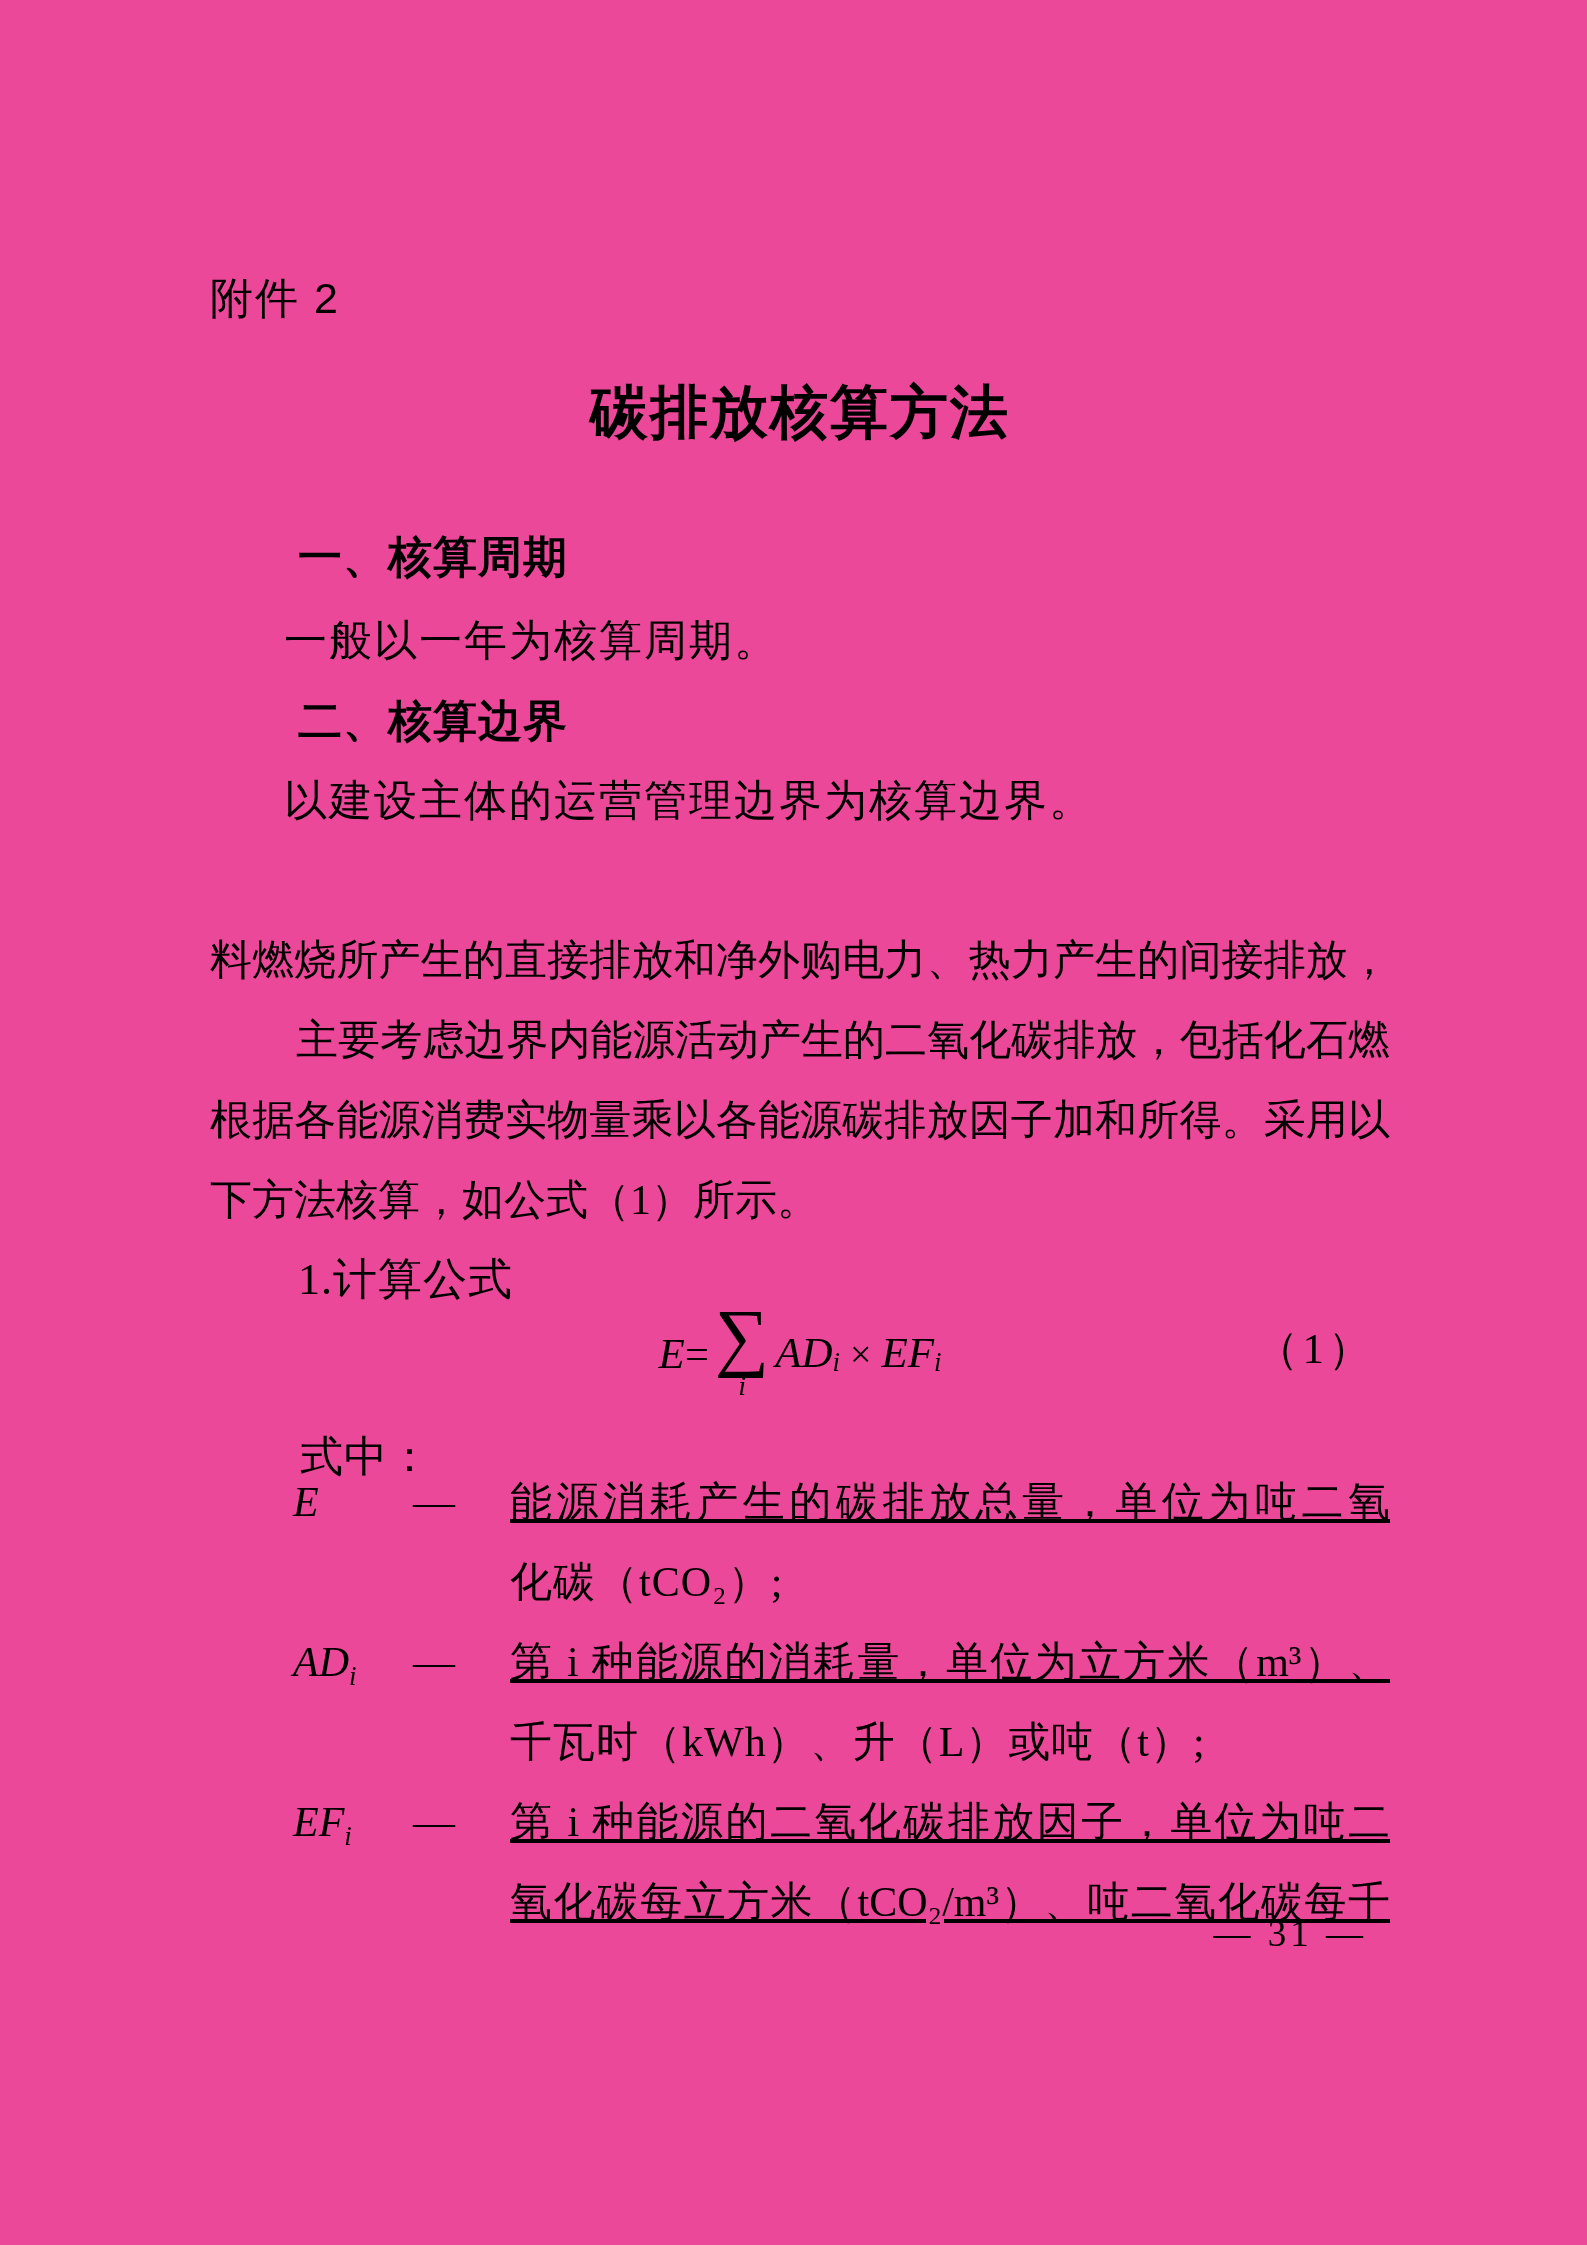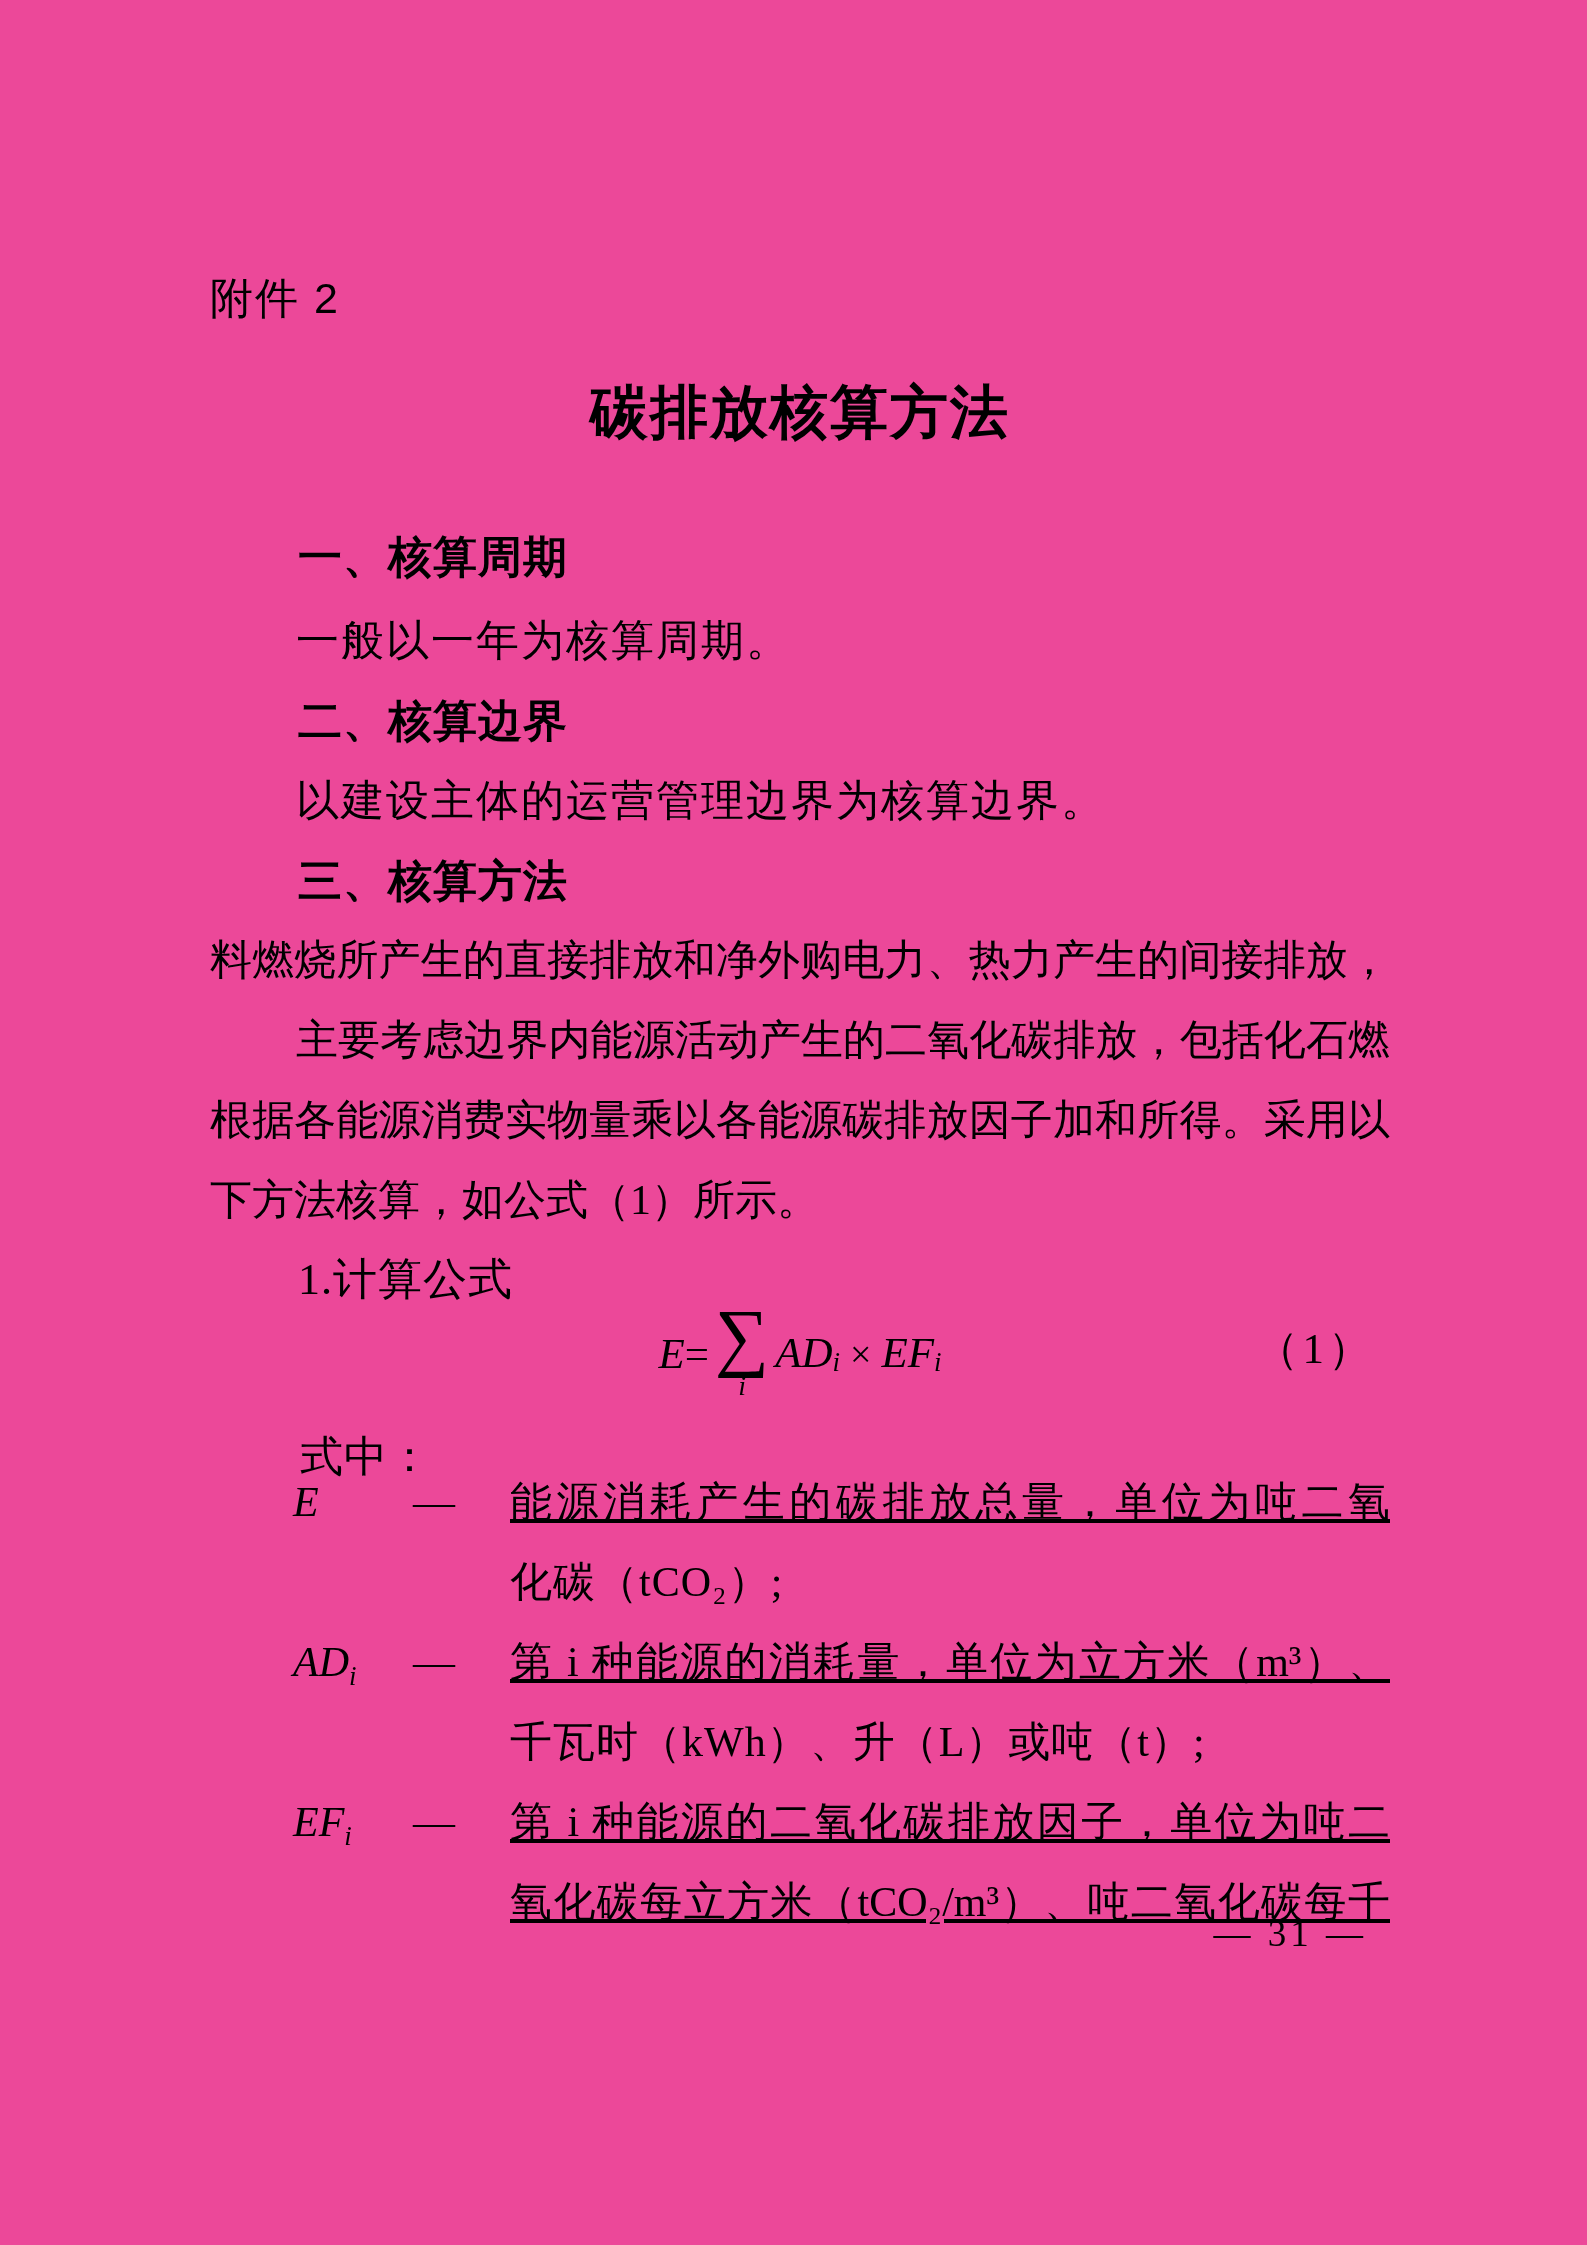--- a/index.html
+++ b/index.html
@@ -24,21 +24,21 @@
     font-family:"Liberation Serif", serif;
     white-space:nowrap;
   }
   .shead {
     position:absolute; left:298px;
     font-family:"Liberation Sans", sans-serif;
     font-size:44px; font-weight:bold; letter-spacing:1px;
     white-space:nowrap;
   }
   .bline {
-    position:absolute; left:296px;
+    position:absolute; left:284px;
     font-size:43px; letter-spacing:2px;
     white-space:nowrap;
   }
   .para { position:absolute; left:210px; top:920px; width:1180px; }
   .pline {
     font-size:42px; line-height:80px; height:80px;
     letter-spacing:0;
   }
   .pline.indent { text-indent:86px; }
   .jfull { text-align:justify; text-align-last:justify; }
@@ -95,21 +95,20 @@
   <div class="attach">附件 2</div>
 
   <h1 class="title">碳排放核算方法</h1>
 
   <div class="shead" style="top:528px;">一、核算周期</div>
   <div class="bline" style="top:612px;">一般以一年为核算周期。</div>
 
   <div class="shead" style="top:692px;">二、核算边界</div>
   <div class="bline" style="top:772px;">以建设主体的运营管理边界为核算边界。</div>
 
-  <div class="shead" style="top:852px;">三、核算方法</div>
 
   <div class="para">
     <div class="pline jfull">料燃烧所产生的直接排放和净外购电力、热力产生的间接排放，</div>
     <div class="pline indent jfull">主要考虑边界内能源活动产生的二氧化碳排放，包括化石燃</div>
     <div class="pline jfull">根据各能源消费实物量乘以各能源碳排放因子加和所得。采用以</div>
     <div class="pline">下方法核算，如公式（1）所示。</div>
   </div>
 
   <div class="subhead">1.计算公式</div>
 

